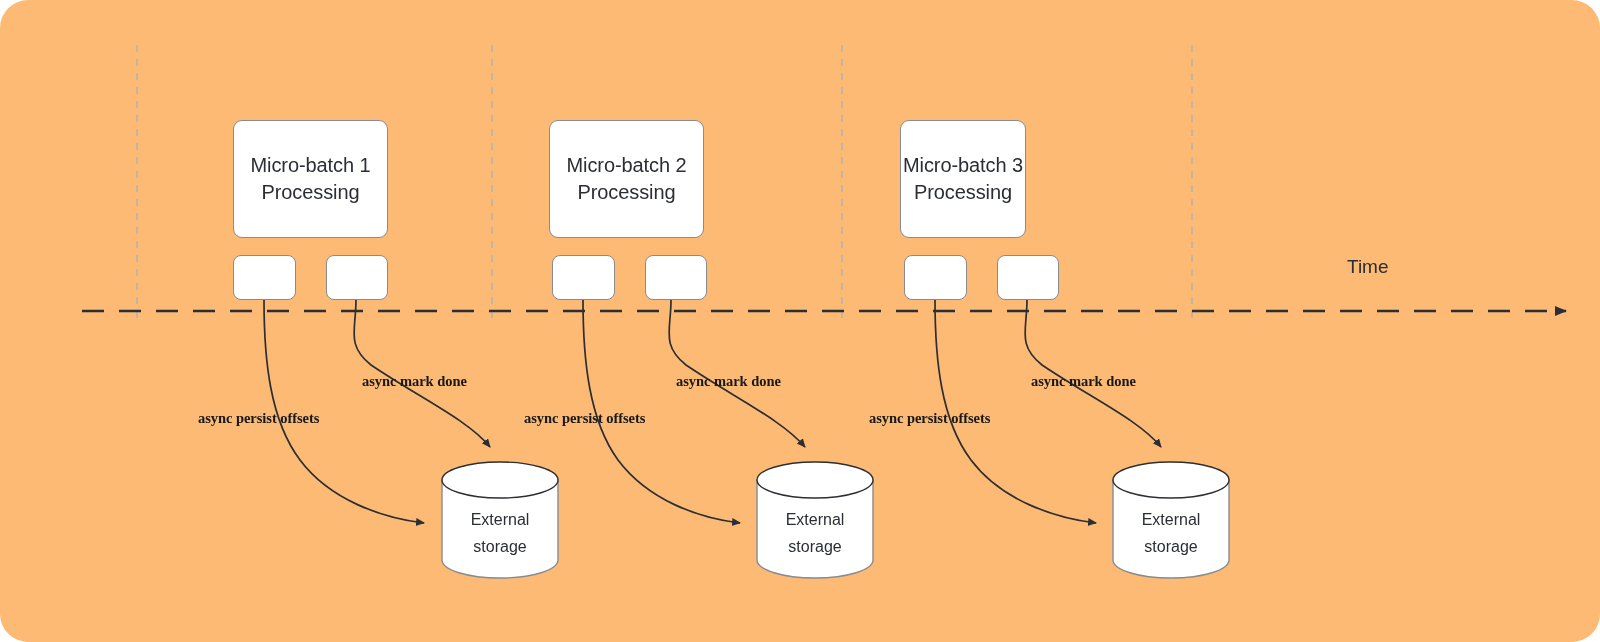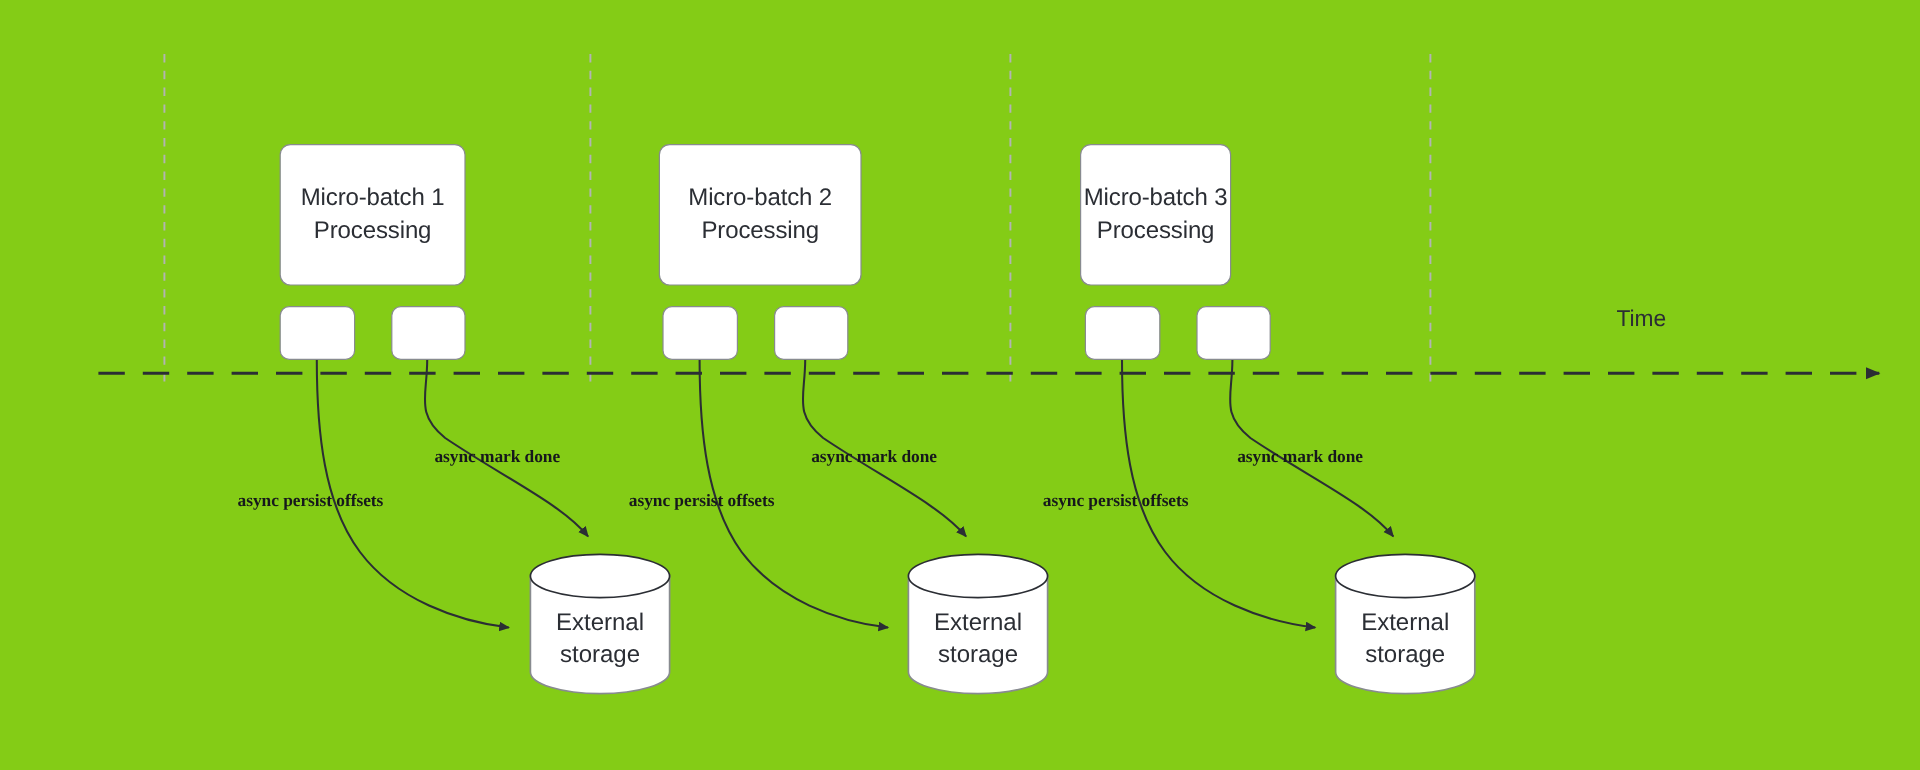--- a/index.html
+++ b/index.html
@@ -4,23 +4,24 @@
 <style>
   html, body {
     margin: 0;
     padding: 0;
     background: #ffffff;
   }
   #canvas {
     position: relative;
     width: 1600px;
     height: 642px;
-    background: #84cc16;
+    background: #fdba74;
     font-family: "Liberation Sans", sans-serif;
     overflow: hidden;
+    border-radius: 28px;
   }
   #canvas svg.layer {
     position: absolute;
     left: 0;
     top: 0;
     width: 1600px;
     height: 642px;
     overflow: visible;
   }
   .shape-box {
@@ -43,21 +44,21 @@
   }
   .batch-box .batch-text {
     display: block;
   }
   .mini-box {
     border-radius: 8px;
   }
   .cyl-label {
     position: absolute;
     text-align: center;
-    font-size: 20px;
+    font-size: 16px;
     line-height: 27px;
     color: #2b2e34;
     font-family: "Liberation Sans", sans-serif;
     pointer-events: none;
   }
   .edge-label {
     position: absolute;
     font-size: 14.5px;
     font-weight: bold;
     color: #16181c;
@@ -134,21 +135,21 @@
   </div>
   <div class="shape-box mini-box" style="left:233px; top:255px; width:63px; height:45px;"></div>
   <div class="shape-box mini-box" style="left:326px; top:255px; width:62px; height:45px;"></div>
   <div class="cyl-label" style="left:442px; top:506px; width:116px;">
     <span style="display:block">External</span>
     <span style="display:block">storage</span>
   </div>
   <div class="edge-label" style="left:198px; top:410px;">async persist offsets</div>
   <div class="edge-label" style="left:362px; top:373px;">async mark done</div>
 
-  <div class="shape-box batch-box" style="left:549px; top:120px; width:169px; height:118px;">
+  <div class="shape-box batch-box" style="left:549px; top:120px; width:155px; height:118px;">
     <div>
       <span class="batch-text">Micro-batch 2</span>
       <span class="batch-text">Processing</span>
     </div>
   </div>
   <div class="shape-box mini-box" style="left:552px; top:255px; width:63px; height:45px;"></div>
   <div class="shape-box mini-box" style="left:645px; top:255px; width:62px; height:45px;"></div>
   <div class="cyl-label" style="left:757px; top:506px; width:116px;">
     <span style="display:block">External</span>
     <span style="display:block">storage</span>

